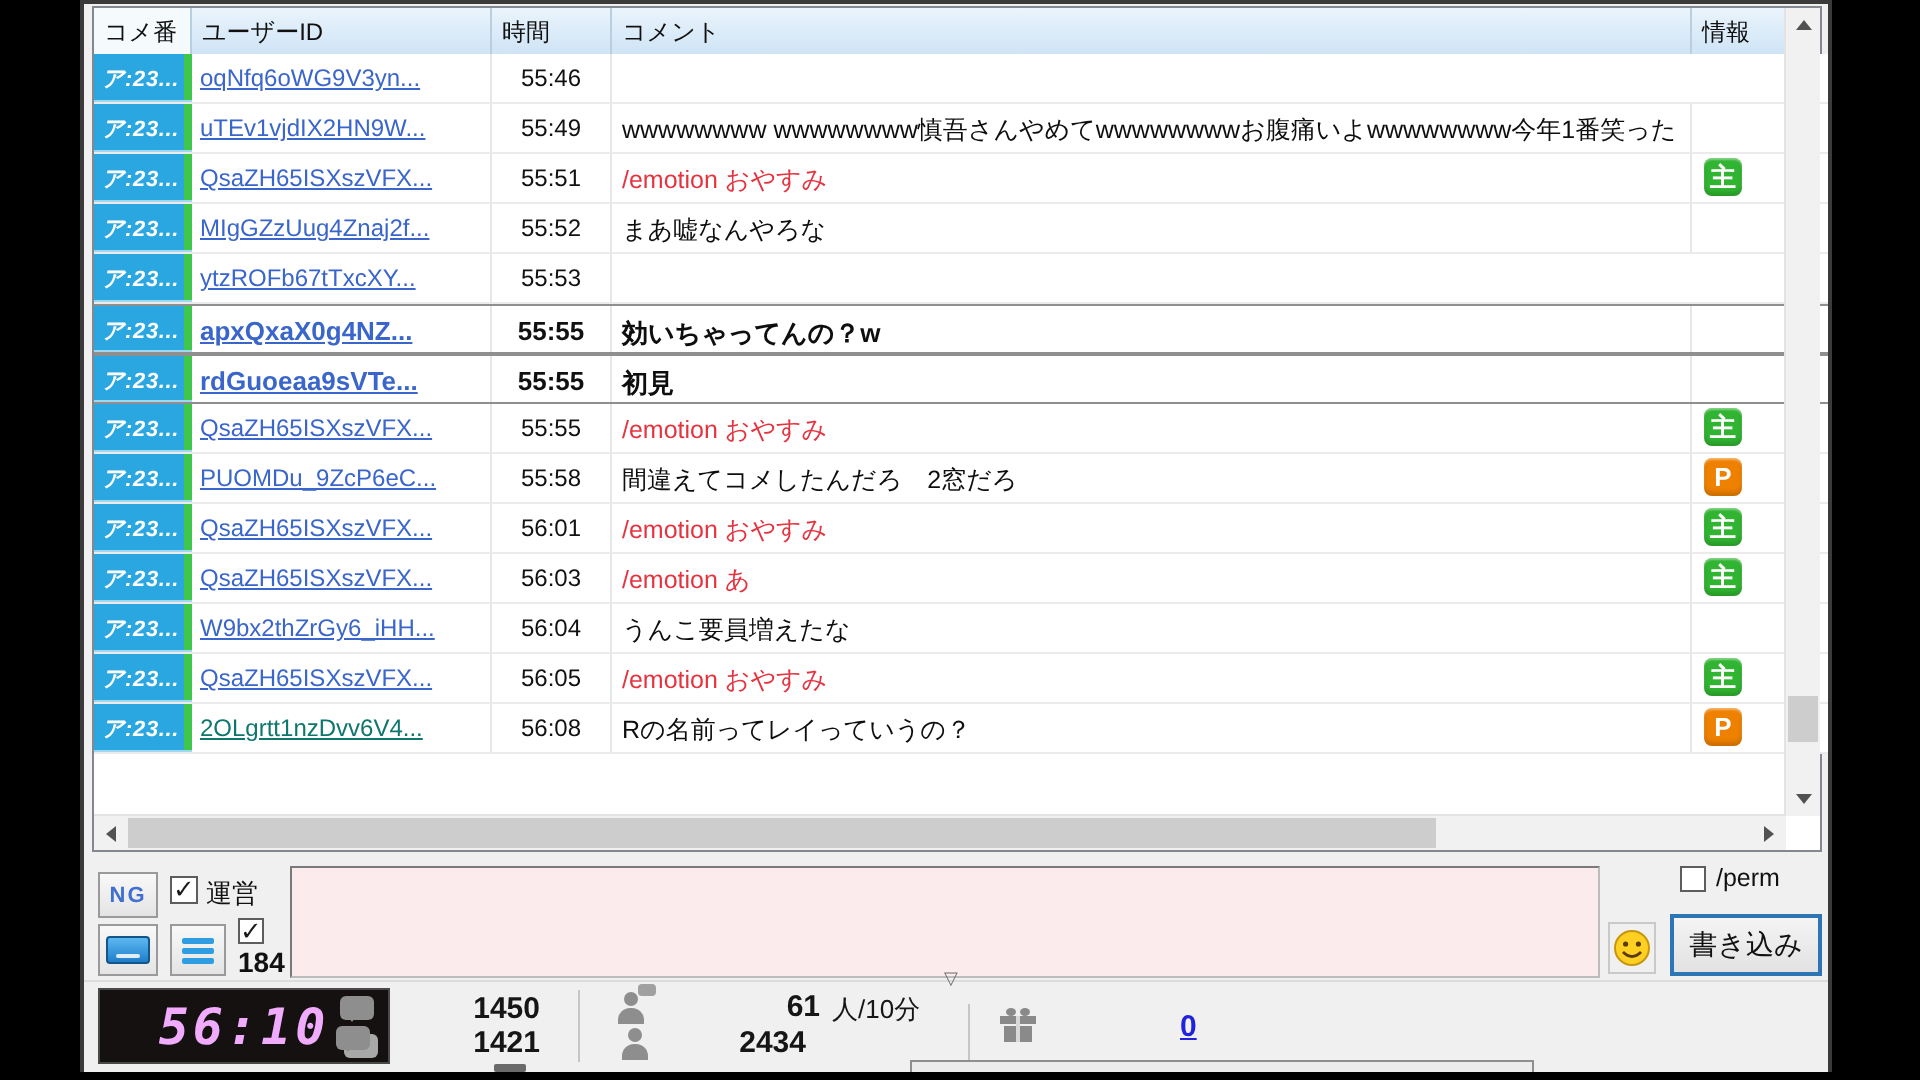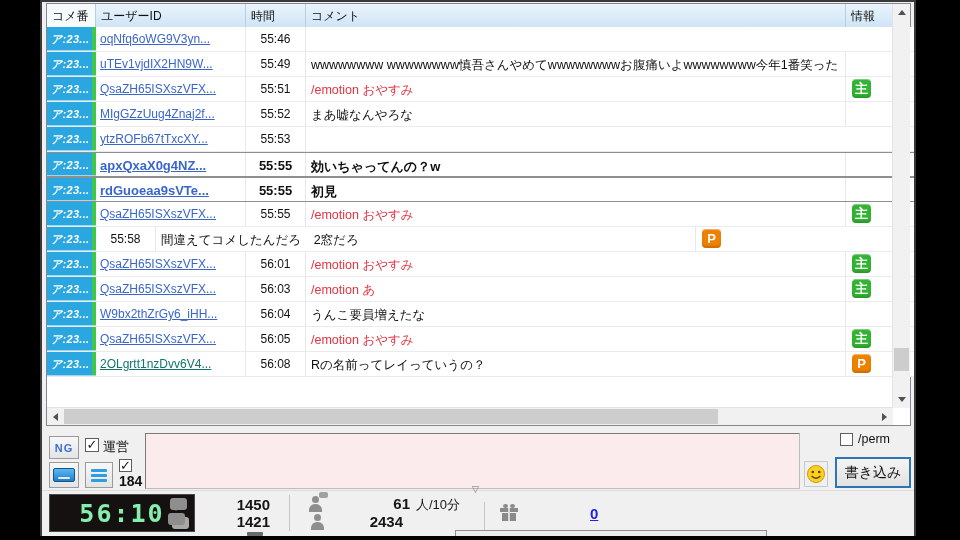--- a/index.html
+++ b/index.html
@@ -155,20 +155,21 @@
         </div>
         <div class="row">
           <div class="c num" style="width: 49px; background: rgb(42, 167, 225);">ア:23...</div>
           <div class="c user" style="width: 150px;"><a style="color: rgb(58, 102, 204);">QsaZH65ISXszVFX...</a></div>
           <div class="c time" style="width: 60px;">55:55</div>
           <div class="c comment" style="width: 540px; color: rgb(229, 51, 63);">/emotion おやすみ</div>
           <div class="c info" style="width: 47px; border-right: none;"><span class="badge" style="background: rgb(49, 180, 49);">主</span></div>
         </div>
         <div class="row">
           <div class="c num" style="width: 49px; background: rgb(42, 167, 225);">ア:23...</div>
+          <div class="c user" style="width: 150px;"><a style="color: rgb(58, 102, 204);">PUOMDu_9ZcP6eC...</a></div>
           <div class="c time" style="width: 60px;">55:58</div>
           <div class="c comment" style="width: 540px;">間違えてコメしたんだろ　2窓だろ</div>
           <div class="c info" style="width: 47px; border-right: none;"><span class="badge" style="background: rgb(238, 129, 0);">P</span></div>
         </div>
         <div class="row">
           <div class="c num" style="width: 49px; background: rgb(42, 167, 225);">ア:23...</div>
           <div class="c user" style="width: 150px;"><a style="color: rgb(58, 102, 204);">QsaZH65ISXszVFX...</a></div>
           <div class="c time" style="width: 60px;">56:01</div>
           <div class="c comment" style="width: 540px; color: rgb(229, 51, 63);">/emotion おやすみ</div>
           <div class="c info" style="width: 47px; border-right: none;"><span class="badge" style="background: rgb(49, 180, 49);">主</span></div>
@@ -249,21 +250,21 @@
     </svg>
   </div>
 
   <div class="checkbox" style="left:798px;top:431px;width:13px;height:13px"></div>
   <div class="cb-label" style="left:816px;top:430px;font-size:12.5px">/perm</div>
   <div class="btn submit-btn">書き込み</div>
 
   <div class="panel-sep"></div>
   <div class="collapse">▽</div>
 
-  <div class="timer" id="timer" style="color: #86efac;">56:10</div>
+  <div class="timer" id="timer" style="color: #f0abfc; font-style: italic;">56:10</div>
 
   <div class="bubble" style="left:128px;top:496px"></div>
   <div class="stat-num" style="left:163px;top:494px;width:65px">1450</div>
   <div class="bubble b2" style="left:126px;top:511px"></div>
   <div class="stat-num" style="left:163px;top:511px;width:65px">1421</div>
   <div class="clip-frag"></div>
 
   <div class="divider" style="left:247px;top:493px;height:36px"></div>
 
   <div class="person" style="left:266px;top:494px">

